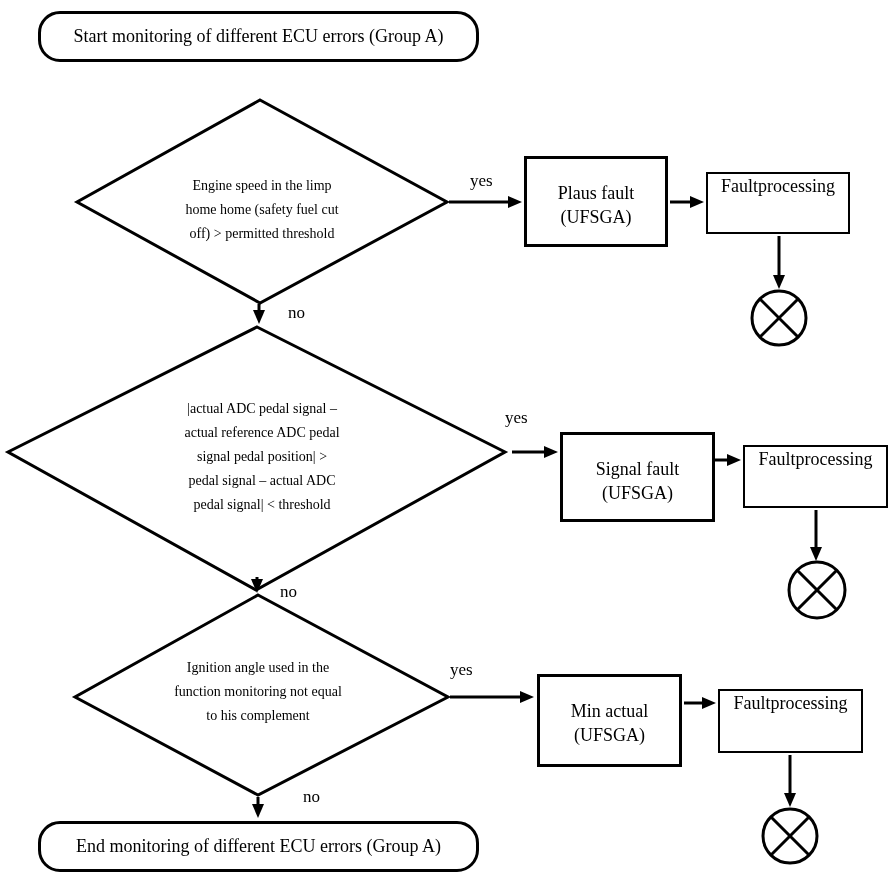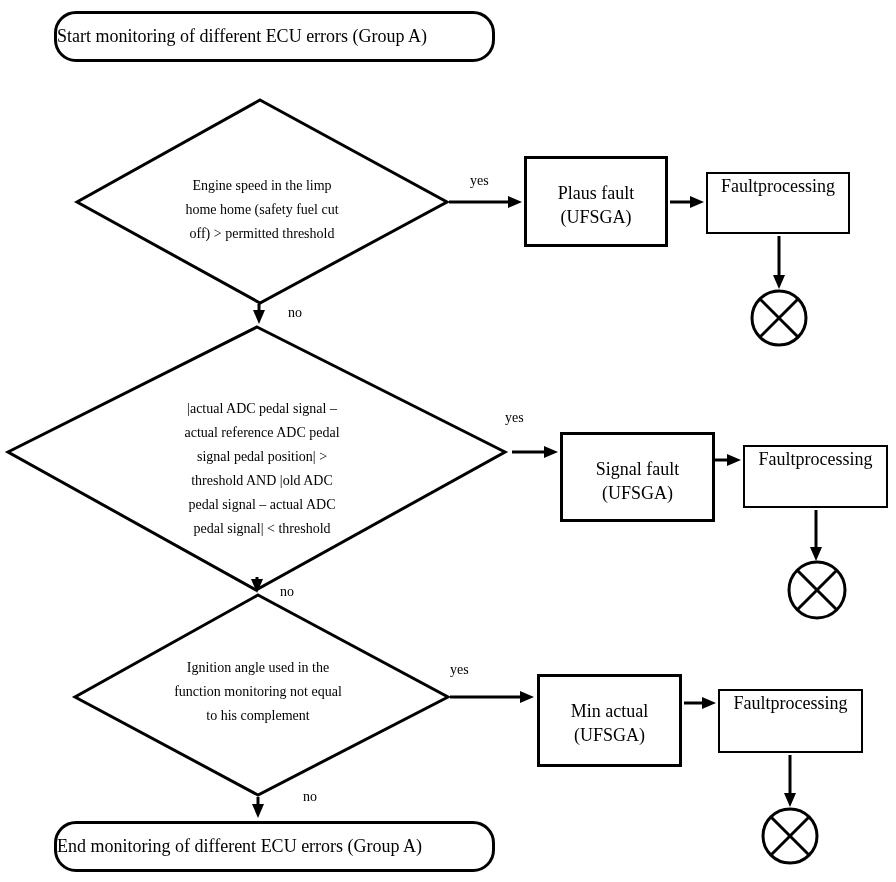--- a/index.html
+++ b/index.html
@@ -4,34 +4,34 @@
 <style>
   html,body{margin:0;padding:0;background:#ffffff;}
   #canvas{
     position:relative;width:896px;height:882px;background:#ffffff;
     font-family:"Liberation Serif","DejaVu Serif",serif;color:#000;
     overflow:hidden;
   }
   #shapes{position:absolute;left:0;top:0;}
   .terminator{
     position:absolute;border:3px solid #000;border-radius:22px;
-    display:flex;align-items:center;
-    font-size:18px;background:#fff;box-sizing:border-box;text-align:center;margin-left:16px;
+    display:flex;align-items:center;justify-content:center;
+    font-size:18px;background:#fff;box-sizing:border-box;text-align:center;
   }
   .pbox{
     position:absolute;border:3px solid #000;background:#fff;box-sizing:border-box;
     text-align:center;font-size:18px;line-height:24px;padding-top:22px;
   }
   .pbox.thin{border-width:2px;padding-top:0;display:flex;flex-direction:row;justify-content:center;}
   .pbox span{display:block;}
   .dtext{
     position:absolute;text-align:center;font-size:14px;line-height:24px;
   }
   .dtext span{display:block;white-space:nowrap;}
-  .lbl{position:absolute;font-size:14px;line-height:20px;}
+  .lbl{position:absolute;font-size:17px;line-height:20px;}
 </style>
 </head>
 <body>
 
 <div id="canvas">
 
   <svg id="shapes" width="896" height="882" viewBox="0 0 896 882">
     <defs>
       <marker id="ah" viewBox="0 0 14 12" markerWidth="14" markerHeight="12" refX="1" refY="6" orient="auto" markerUnits="userSpaceOnUse">
         <path d="M0,0 L14,6 L0,12 Z" fill="#000"></path>
@@ -84,21 +84,20 @@
 
   <div class="dtext" style="left:112px;top:174px;width:300px;">
     <span>Engine speed in the limp</span>
     <span>home home (safety fuel cut</span>
     <span>off) &gt; permitted threshold</span>
   </div>
   <div class="dtext" style="left:107px;top:397px;width:310px;">
     <span>|actual ADC pedal signal –</span>
     <span>actual reference ADC pedal</span>
     <span>signal pedal position| &gt;</span>
-    <span>threshold AND |old ADC</span>
     <span>pedal signal – actual ADC</span>
     <span>pedal signal| &lt; threshold</span>
   </div>
   <div class="dtext" style="left:108px;top:656px;width:300px;">
     <span>Ignition angle used in the</span>
     <span>function monitoring not equal</span>
     <span>to his complement</span>
   </div>
 
   <div class="lbl" style="left:470px;top:171px;">yes</div>

